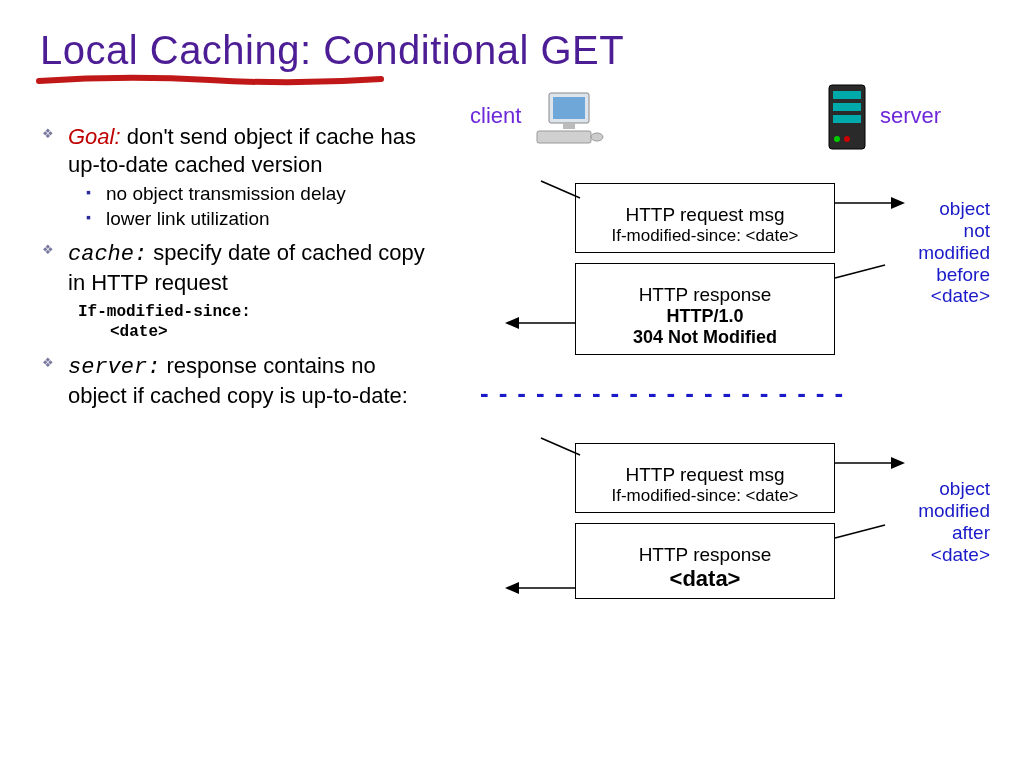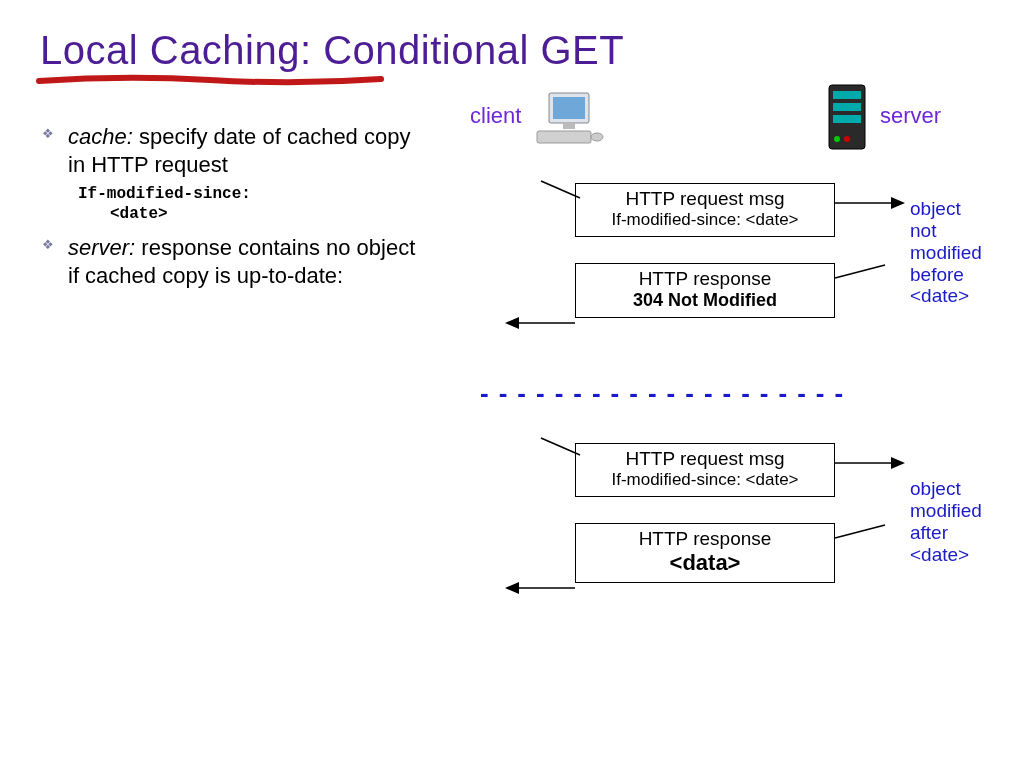--- a/index.html
+++ b/index.html
@@ -50,21 +50,21 @@
   }
   .bullets > li::before {
     content: "❖";
     position: absolute;
     left: 2px;
     top: 3px;
     font-size: 13px;
     color: #7a7aa0;
   }
   .bullets .red { color: #c00000; font-style: italic; }
-  .bullets .ital { font-style: italic; }
+  .bullets .ital { font-style: italic; font-family: Liberation Mono, monospace; }
   .sub { list-style: none; margin: 4px 0 8px 18px; }
   .sub li {
     position: relative;
     padding-left: 20px;
     font-size: 19px;
     line-height: 1.3;
     font-family: 'Gill Sans', 'Trebuchet MS', Verdana, sans-serif;
   }
   .sub li::before {
     content: "▪";
@@ -89,32 +89,32 @@
     font-family: Arial, sans-serif;
     font-size: 22px;
     color: #6d28d9;
   }
   .msgbox {
     position: absolute;
     border: 1.5px solid #000;
     background: #fff;
     text-align: center;
     font-family: Arial, sans-serif;
-    padding: 4px 10px 6px;
+    padding: 20px 10px 6px;
   }
   .msgbox .l1 { font-size: 19px; }
   .msgbox .l2 { font-size: 17px; font-weight: normal; }
   .msgbox .l3 { font-size: 18px; font-weight: bold; }
   .msgbox .big { font-size: 22px; font-weight: bold; }
   .note {
     position: absolute;
     font-family: Arial, sans-serif;
     color: #1a1ac8;
     font-size: 19px;
-    text-align: left;
+    text-align: right;
     line-height: 1.15;
   }
   .dashline {
     position: absolute;
     color: #1a1ac8;
     font-family: Arial, sans-serif;
     font-weight: bold;
     font-size: 26px;
     letter-spacing: 10px;
     white-space: nowrap;
@@ -128,20 +128,27 @@
 <body>
 
 <h1 class="slide-title">Local Caching: Conditional GET</h1>
 <svg class="underline" viewBox="0 0 350 14" preserveAspectRatio="none">
   <path d="M4 7 Q 90 1 175 6 T 346 5" stroke="#c01818" stroke-width="6" fill="none" stroke-linecap="round"></path>
 </svg>
 
 <div class="content">
   <div class="left">
     <ul class="bullets">
+      <li>
+        <span class="red">Goal:</span><span> don't send object if cache has up-to-date cached version</span>
+        <ul class="sub">
+          <li>no object transmission delay</li>
+          <li>lower link utilization</li>
+        </ul>
+      </li>
       <li>
         <span class="ital">cache:</span><span> specify date of cached copy in HTTP request</span>
       </li>
     </ul>
     <span class="mono">
       <span>If-modified-since:</span><br><span class="indent">&lt;date&gt;</span>
     </span>
     <ul class="bullets">
       <li>
         <span class="ital">server:</span><span> response contains no object if cached copy is up-to-date:</span>
@@ -177,20 +184,21 @@
     <svg class="arrow" style="left:395px; top:70px;" width="70" height="20">
       <line x1="0" y1="10" x2="56" y2="10" stroke="#000" stroke-width="1.5"></line>
       <polygon points="56,4 70,10 56,16" fill="#000"></polygon>
     </svg>
     <svg class="arrow" style="left:95px; top:55px;" width="45" height="25">
       <line x1="45" y1="20" x2="6" y2="3" stroke="#000" stroke-width="1.5"></line>
     </svg>
 
     <div class="msgbox" style="left:135px; top:140px; width:260px;">
       <div class="l1">HTTP response</div>
+      <div class="l3">HTTP/1.0</div>
       <div class="l3">304 Not Modified</div>
     </div>
     <svg class="arrow" style="left:65px; top:190px;" width="70" height="20">
       <line x1="70" y1="10" x2="14" y2="10" stroke="#000" stroke-width="1.5"></line>
       <polygon points="14,4 0,10 14,16" fill="#000"></polygon>
     </svg>
     <svg class="arrow" style="left:395px; top:140px;" width="55" height="20">
       <line x1="0" y1="15" x2="50" y2="2" stroke="#000" stroke-width="1.5"></line>
     </svg>
 

